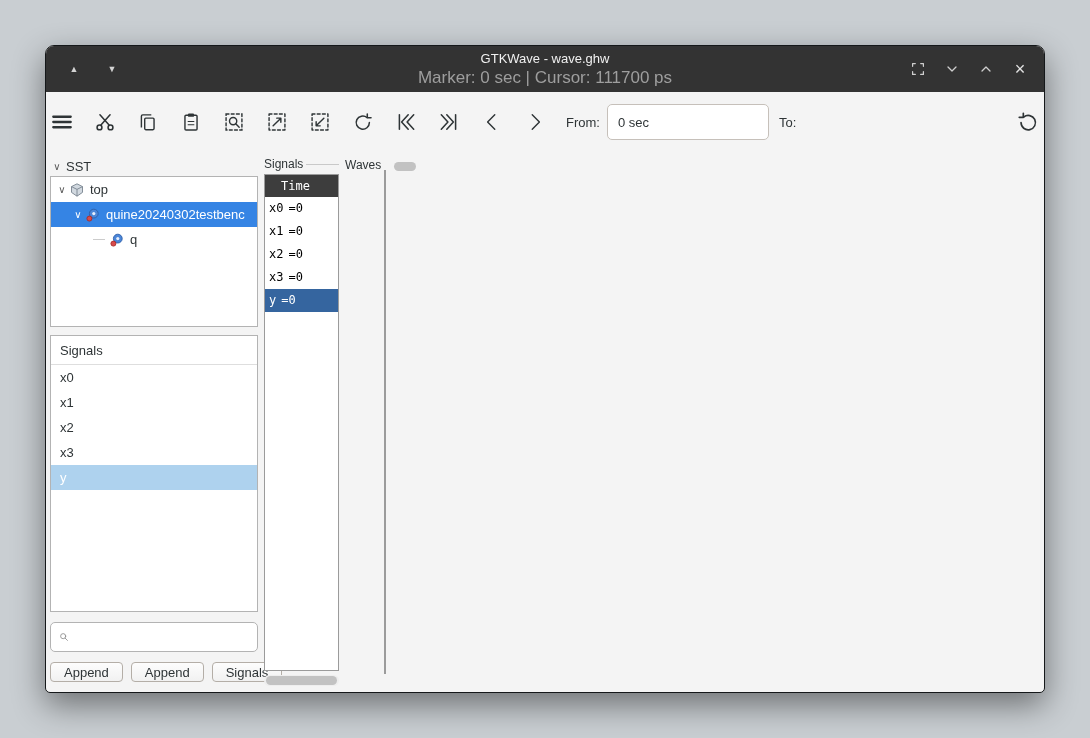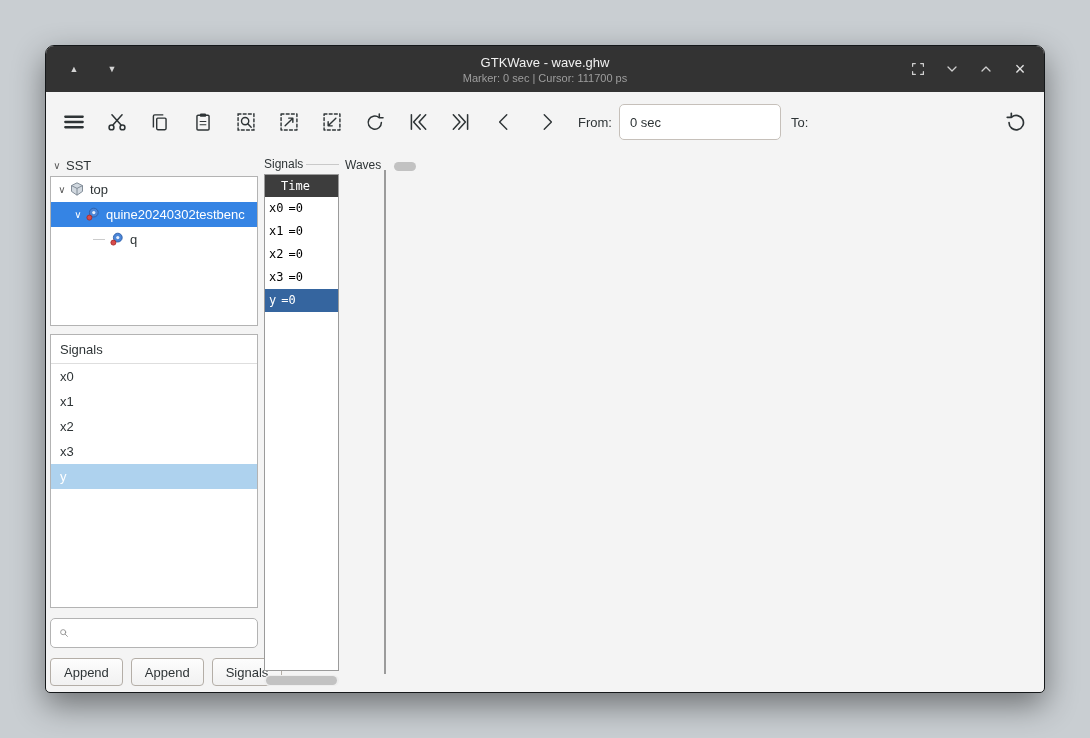--- a/index.html
+++ b/index.html
@@ -21,25 +21,25 @@
   .titlebar { height:46px; background:#333333; position:relative;
     display:flex; align-items:center; flex:0 0 auto; }
   .tb-left { display:flex; gap:14px; padding-left:16px; z-index:2; }
   .tb-right { margin-left:auto; display:flex; gap:10px; padding-right:12px; z-index:2; align-items:center; }
   .tb-btn { width:24px; height:24px; display:flex; align-items:center; justify-content:center;
     color:#d4d4d4; font-size:9px; border-radius:4px; cursor:default; }
   .tb-btn.close { font-size:18px; color:#e4e4e4; }
   .tb-center { position:absolute; left:0; right:0; top:0; bottom:0;
     display:flex; flex-direction:column; align-items:center; justify-content:center; pointer-events:none; }
   .tb-title { color:#f1f1f1; font-size:13px; }
-  .tb-sub   { color:#9e9e9e; font-size:11px; margin-top:2px; }
+  .tb-sub   { color:#9e9e9e; font-size:17px; margin-top:2px; }
 
   
   .toolbar { height:60px; background:#f4f4f4; display:flex; align-items:center;
-    padding:0 16px; flex:0 0 auto; }
+    padding:0 4px; flex:0 0 auto; }
   .ticon { width:24px; height:24px; margin-right:19px; display:flex; align-items:center;
     justify-content:center; flex:0 0 auto; border-radius:4px; }
   .ticon svg { display:block; }
   .ft-label { font-size:13px; color:#2e3436; margin-right:7px; white-space:nowrap; }
   .ft-input { width:162px; height:36px; border:1px solid #c6c0ba; border-radius:5px;
     background:#fff; font-size:13px; color:#2e3436; padding:0 10px;
     font-family:"Liberation Sans",sans-serif; margin-right:10px; }
   .spacer { flex:1; }
 
   
@@ -65,21 +65,21 @@
     color:#2e3436; border-bottom:1px solid #dedede; flex:0 0 auto; }
   .sig-item { height:25px; line-height:25px; padding-left:9px; font-size:13px; color:#2e3436; }
   .sig-item.selected { background:#aed2ee; color:#ffffff; }
 
   .search-box { margin-top:10px; height:30px; border:1px solid #b3b3b3; border-radius:5px;
     background:#fff; display:flex; align-items:center; padding:0 6px 0 8px; }
   .search-box input { border:none; outline:none; flex:1; height:100%; font-size:13px;
     font-family:"Liberation Sans",sans-serif; background:transparent; margin-left:6px; }
 
   .btn-row { margin-top:10px; display:flex; gap:8px; }
-  .btn { height:28px; padding:0 13px; background:linear-gradient(#fdfdfd,#f1f1f1);
+  .btn { height:20px; padding:0 13px; background:linear-gradient(#fdfdfd,#f1f1f1);
     border:1px solid #b4aea7; border-radius:4px; font-size:13px; color:#2e3436;
     font-family:"Liberation Sans",sans-serif; }
 
   .vsplit { width:6px; flex:0 0 auto; }
 
   
   .mid-col { width:75px; flex:0 0 auto; display:flex; flex-direction:column; }
   .panel-label { height:15px; display:flex; align-items:center; gap:3px;
     font-size:12px; color:#2e3436; white-space:nowrap; }
   .panel-label::after { content:""; flex:1; height:1px; background:#c9c9c9; }

